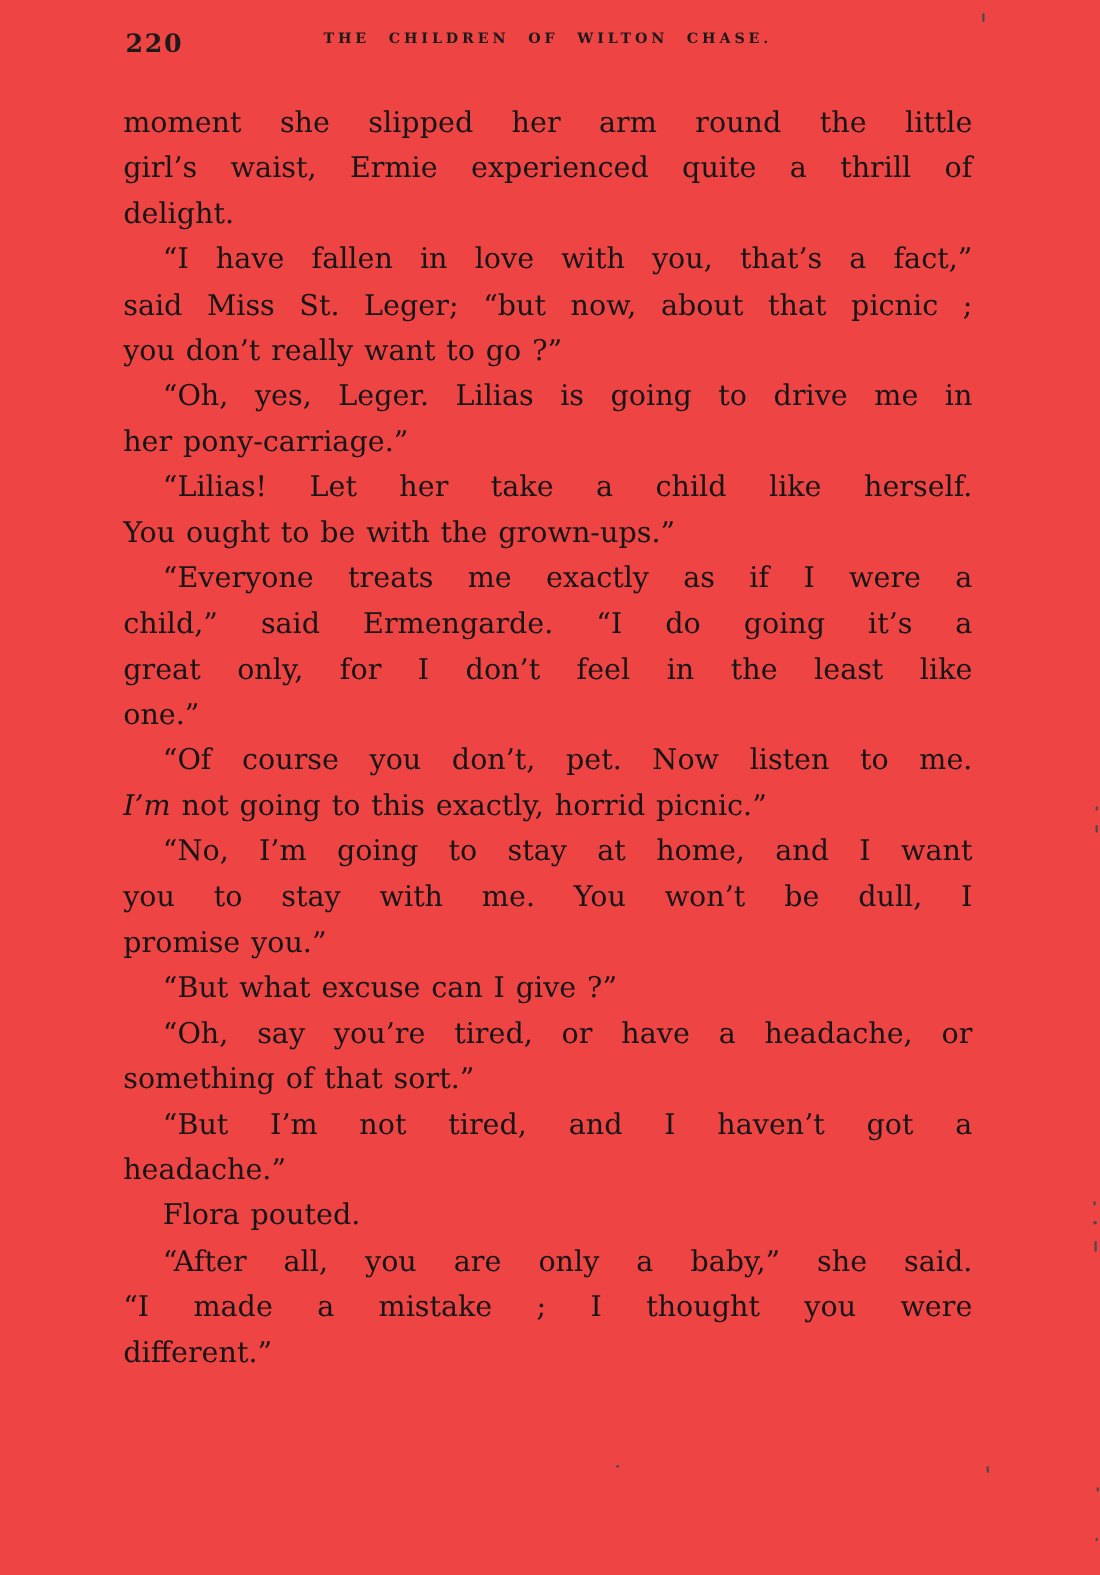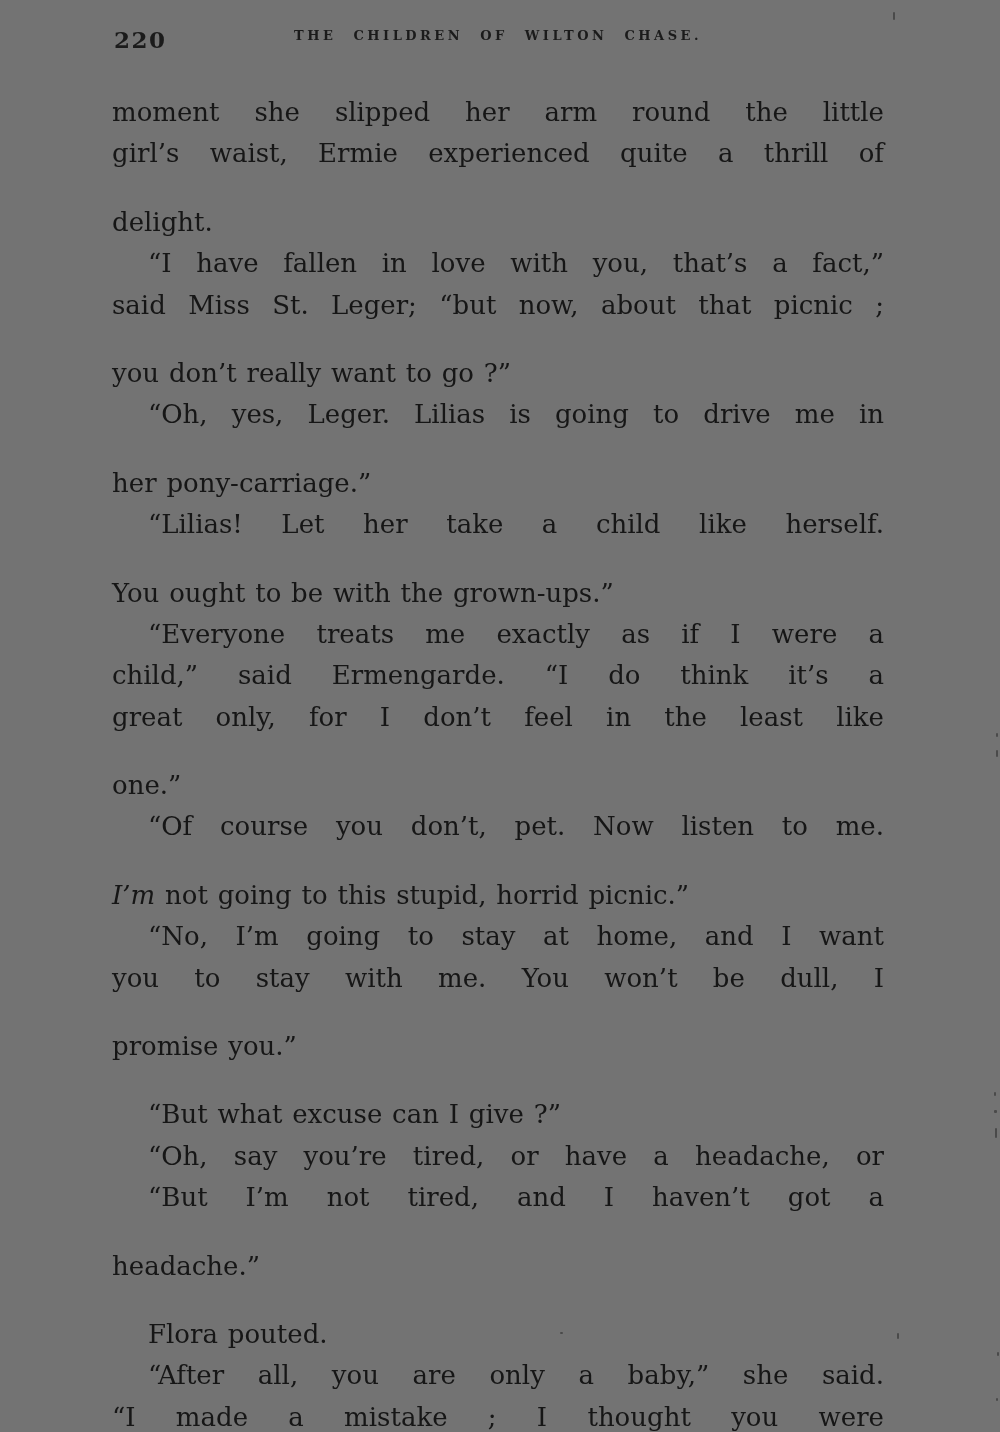--- a/index.html
+++ b/index.html
@@ -5,21 +5,21 @@
 <style>
   html, body {
     margin: 0;
     padding: 0;
     background: #ffffff;
   }
   .page {
     position: relative;
     width: 1000px;
     height: 1432px;
-    background: #737373;
+    background: #ef4444;
     overflow: hidden;
     font-family: "DejaVu Serif", serif;
   }
   .content {
     position: absolute;
     left: 112px;
     top: 26px;
     width: 772px;
   }
   .header {
@@ -54,21 +54,20 @@
     line-height: 41.4px;
     overflow: visible;
   }
   .line.justify {
     text-align: justify;
     text-align-last: justify;
   }
   .line.last {
     text-align: left;
     text-align-last: left;
-    margin-top: 27px;
   }
   .line.indent {
     text-indent: 36px;
   }
   .em {
     font-style: italic;
     text-align: right;
   }
   .speck {
     position: absolute;
@@ -103,38 +102,39 @@
         <div class="para">
           <div class="line justify indent"><span>“Oh, yes, Leger. Lilias is going to drive me in</span></div>
           <div class="line last"><span>her pony-carriage.”</span></div>
         </div>
         <div class="para">
           <div class="line justify indent"><span>“Lilias! Let her take a child like herself.</span></div>
           <div class="line last"><span>You ought to be with the grown-ups.”</span></div>
         </div>
         <div class="para">
           <div class="line justify indent"><span>“Everyone treats me exactly as if I were a</span></div>
-          <div class="line justify"><span>child,” said Ermengarde. “I do think it’s a</span></div>
+          <div class="line justify"><span>child,” said Ermengarde. “I do going it’s a</span></div>
           <div class="line justify"><span>great only, for I don’t feel in the least like</span></div>
           <div class="line last"><span>one.”</span></div>
         </div>
         <div class="para">
           <div class="line justify indent"><span>“Of course you don’t, pet. Now listen to me.</span></div>
-          <div class="line last"><span class="em">I’m</span><span> not going to this stupid, horrid picnic.”</span></div>
+          <div class="line last"><span class="em">I’m</span><span> not going to this exactly, horrid picnic.”</span></div>
         </div>
         <div class="para">
           <div class="line justify indent"><span>“No, I’m going to stay at home, and I want</span></div>
           <div class="line justify"><span>you to stay with me. You won’t be dull, I</span></div>
           <div class="line last"><span>promise you.”</span></div>
         </div>
         <div class="para">
           <div class="line last indent"><span>“But what excuse can I give ?”</span></div>
         </div>
         <div class="para">
           <div class="line justify indent"><span>“Oh, say you’re tired, or have a headache, or</span></div>
+          <div class="line last"><span>something of that sort.”</span></div>
         </div>
         <div class="para">
           <div class="line justify indent"><span>“But I’m not tired, and I haven’t got a</span></div>
           <div class="line last"><span>headache.”</span></div>
         </div>
         <div class="para">
           <div class="line last indent"><span>Flora pouted.</span></div>
         </div>
         <div class="para">
           <div class="line justify indent"><span>“After all, you are only a baby,” she said.</span></div>

